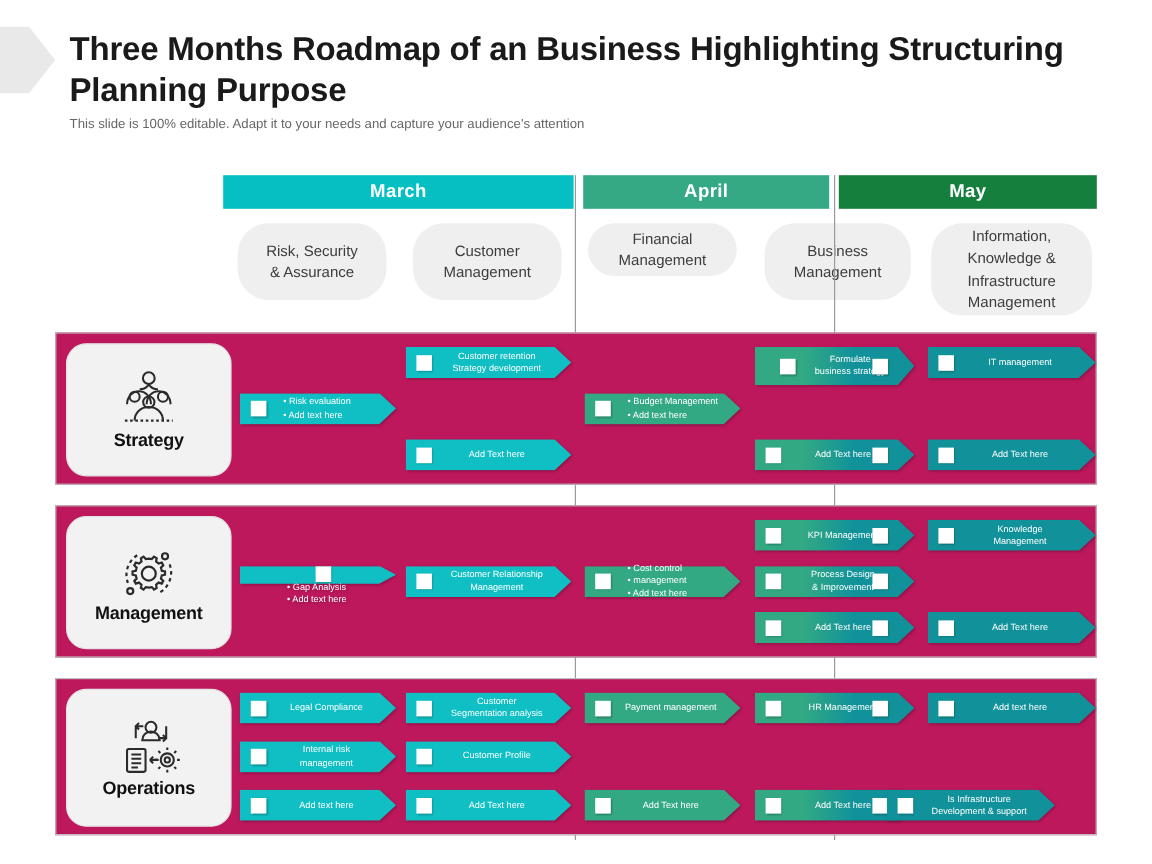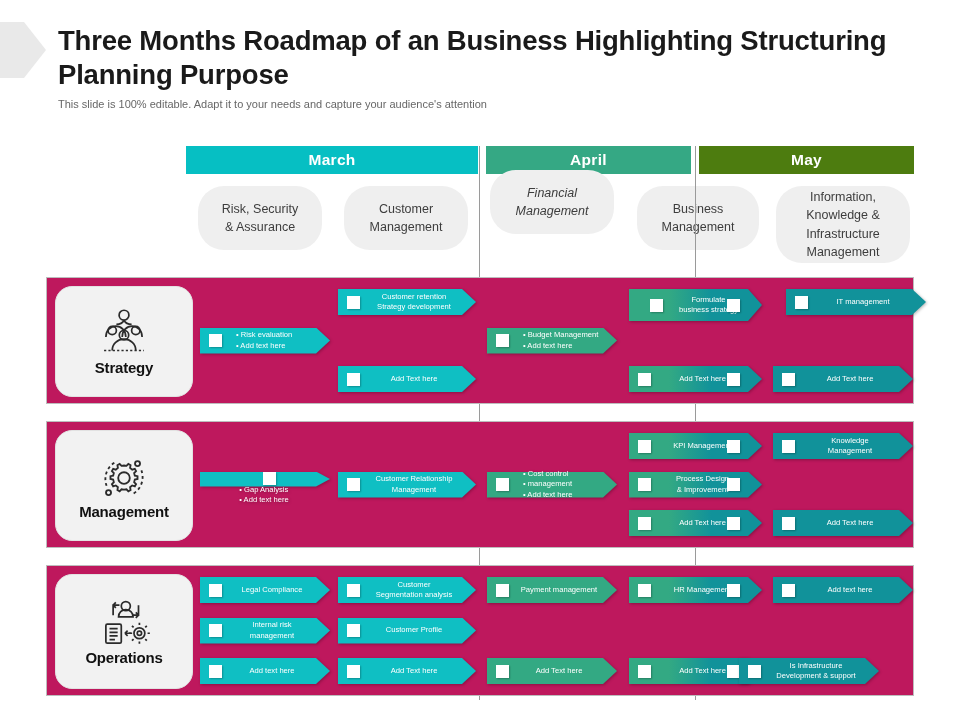--- a/index.html
+++ b/index.html
@@ -102,32 +102,32 @@
 <svg class="corner-arrow" viewBox="0 0 46 56">
   <polygon points="0,0 24,0 46,28 24,56 0,56" fill="#e9e9e9"></polygon>
 </svg>
 
 <div class="title">Three Months Roadmap of an Business Highlighting Structuring Planning Purpose</div>
 <div class="subtitle">This slide is 100% editable. Adapt it to your needs and capture your audience's attention</div>
 
 <div class="month-band" id="month-band">
     <div class="month" style="left: 186px; width: 292px; background: rgb(6, 191, 195);">March</div>
     <div class="month" style="left: 486px; width: 205px; background: rgb(53, 168, 132);">April</div>
-    <div class="month" style="left: 699px; width: 215px; background: #4d7c0f;">May</div>
+    <div class="month" style="left: 699px; width: 215px; background: #15803d;">May</div>
   </div>
 <div id="cat-pills">
     <div class="cat-pill" style="left: 198px; width: 124px; top: 186px; height: 64px;">
       <span style="white-space: pre-line;">Risk, Security
 &amp; Assurance</span>
     </div>
     <div class="cat-pill" style="left: 344px; width: 124px; top: 186px; height: 64px;">
       <span style="white-space: pre-line;">Customer
 Management</span>
     </div>
-    <div class="cat-pill" style="left: 490px; width: 124px; top: 170px; height: 64px; font-style: italic;">
+    <div class="cat-pill" style="left: 490px; width: 124px; top: 186px; height: 44px;">
       <span style="white-space: pre-line;">Financial
 Management</span>
     </div>
     <div class="cat-pill" style="left: 637px; width: 122px; top: 186px; height: 64px;">
       <span style="white-space: pre-line;">Business
 Management</span>
     </div>
     <div class="cat-pill" style="left: 776px; width: 134px; top: 186px; height: 77px;">
       <span style="white-space: pre-line;">Information,
 Knowledge &amp;
@@ -183,21 +183,21 @@
       <div class="txt">Formulate
 business  strategy</div>
       <div class="sq right"></div>
     </div>
     <div class="arrow" style="left: 629px; width: 133px; height: 26px; top: 366px;">
       <div class="body" style="background: linear-gradient(90deg, rgb(51, 169, 131) 0%, rgb(51, 169, 131) 30%, rgb(17, 146, 154) 62%, rgb(17, 146, 154) 100%);"></div>
       <div class="sq left"></div>
       <div class="txt">Add Text here</div>
       <div class="sq right"></div>
     </div>
-    <div class="arrow" style="left: 773px; width: 140px; height: 26px; top: 289px; margin-left: 13px;">
+    <div class="arrow" style="left: 773px; width: 140px; height: 26px; top: 289px;">
       <div class="body" style="background: rgb(17, 146, 154);"></div>
       <div class="sq left"></div>
       <div class="txt">IT management</div>
     </div>
     <div class="arrow" style="left: 773px; width: 140px; height: 26px; top: 366px;">
       <div class="body" style="background: rgb(17, 146, 154);"></div>
       <div class="sq left"></div>
       <div class="txt">Add Text here</div>
     </div>
     <div class="row-panel" style="top: 421px; height: 127px;">

